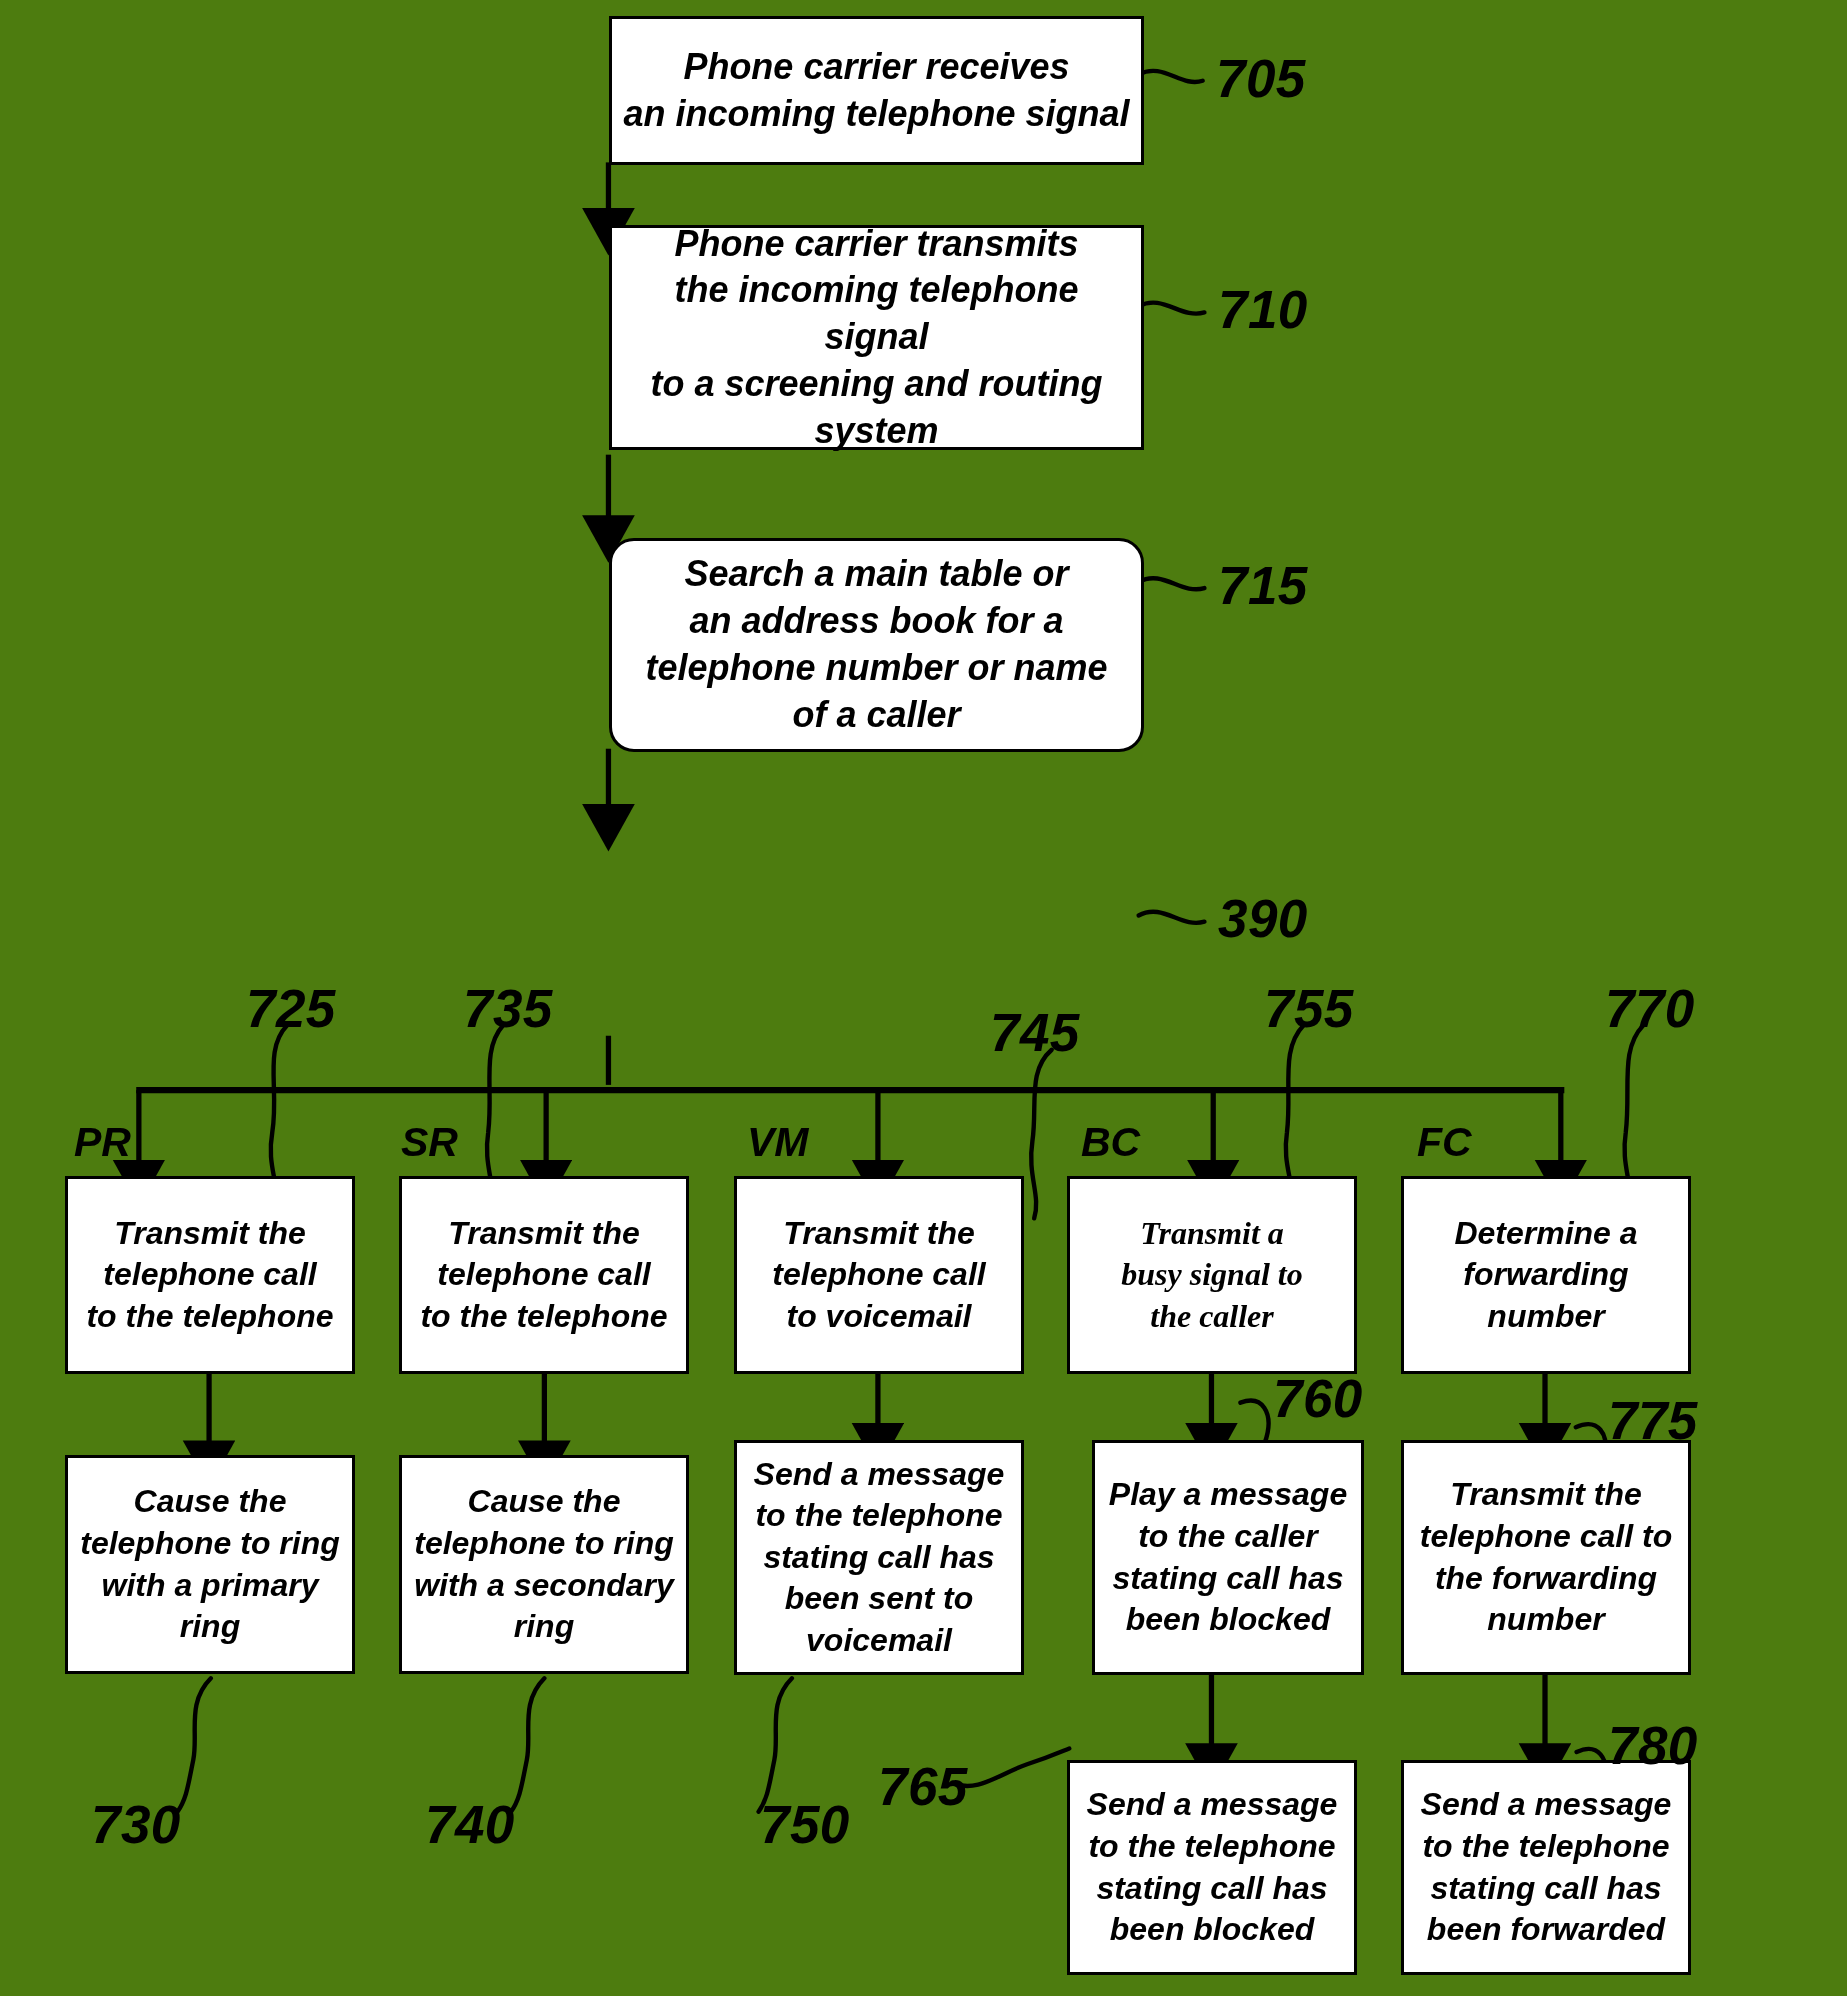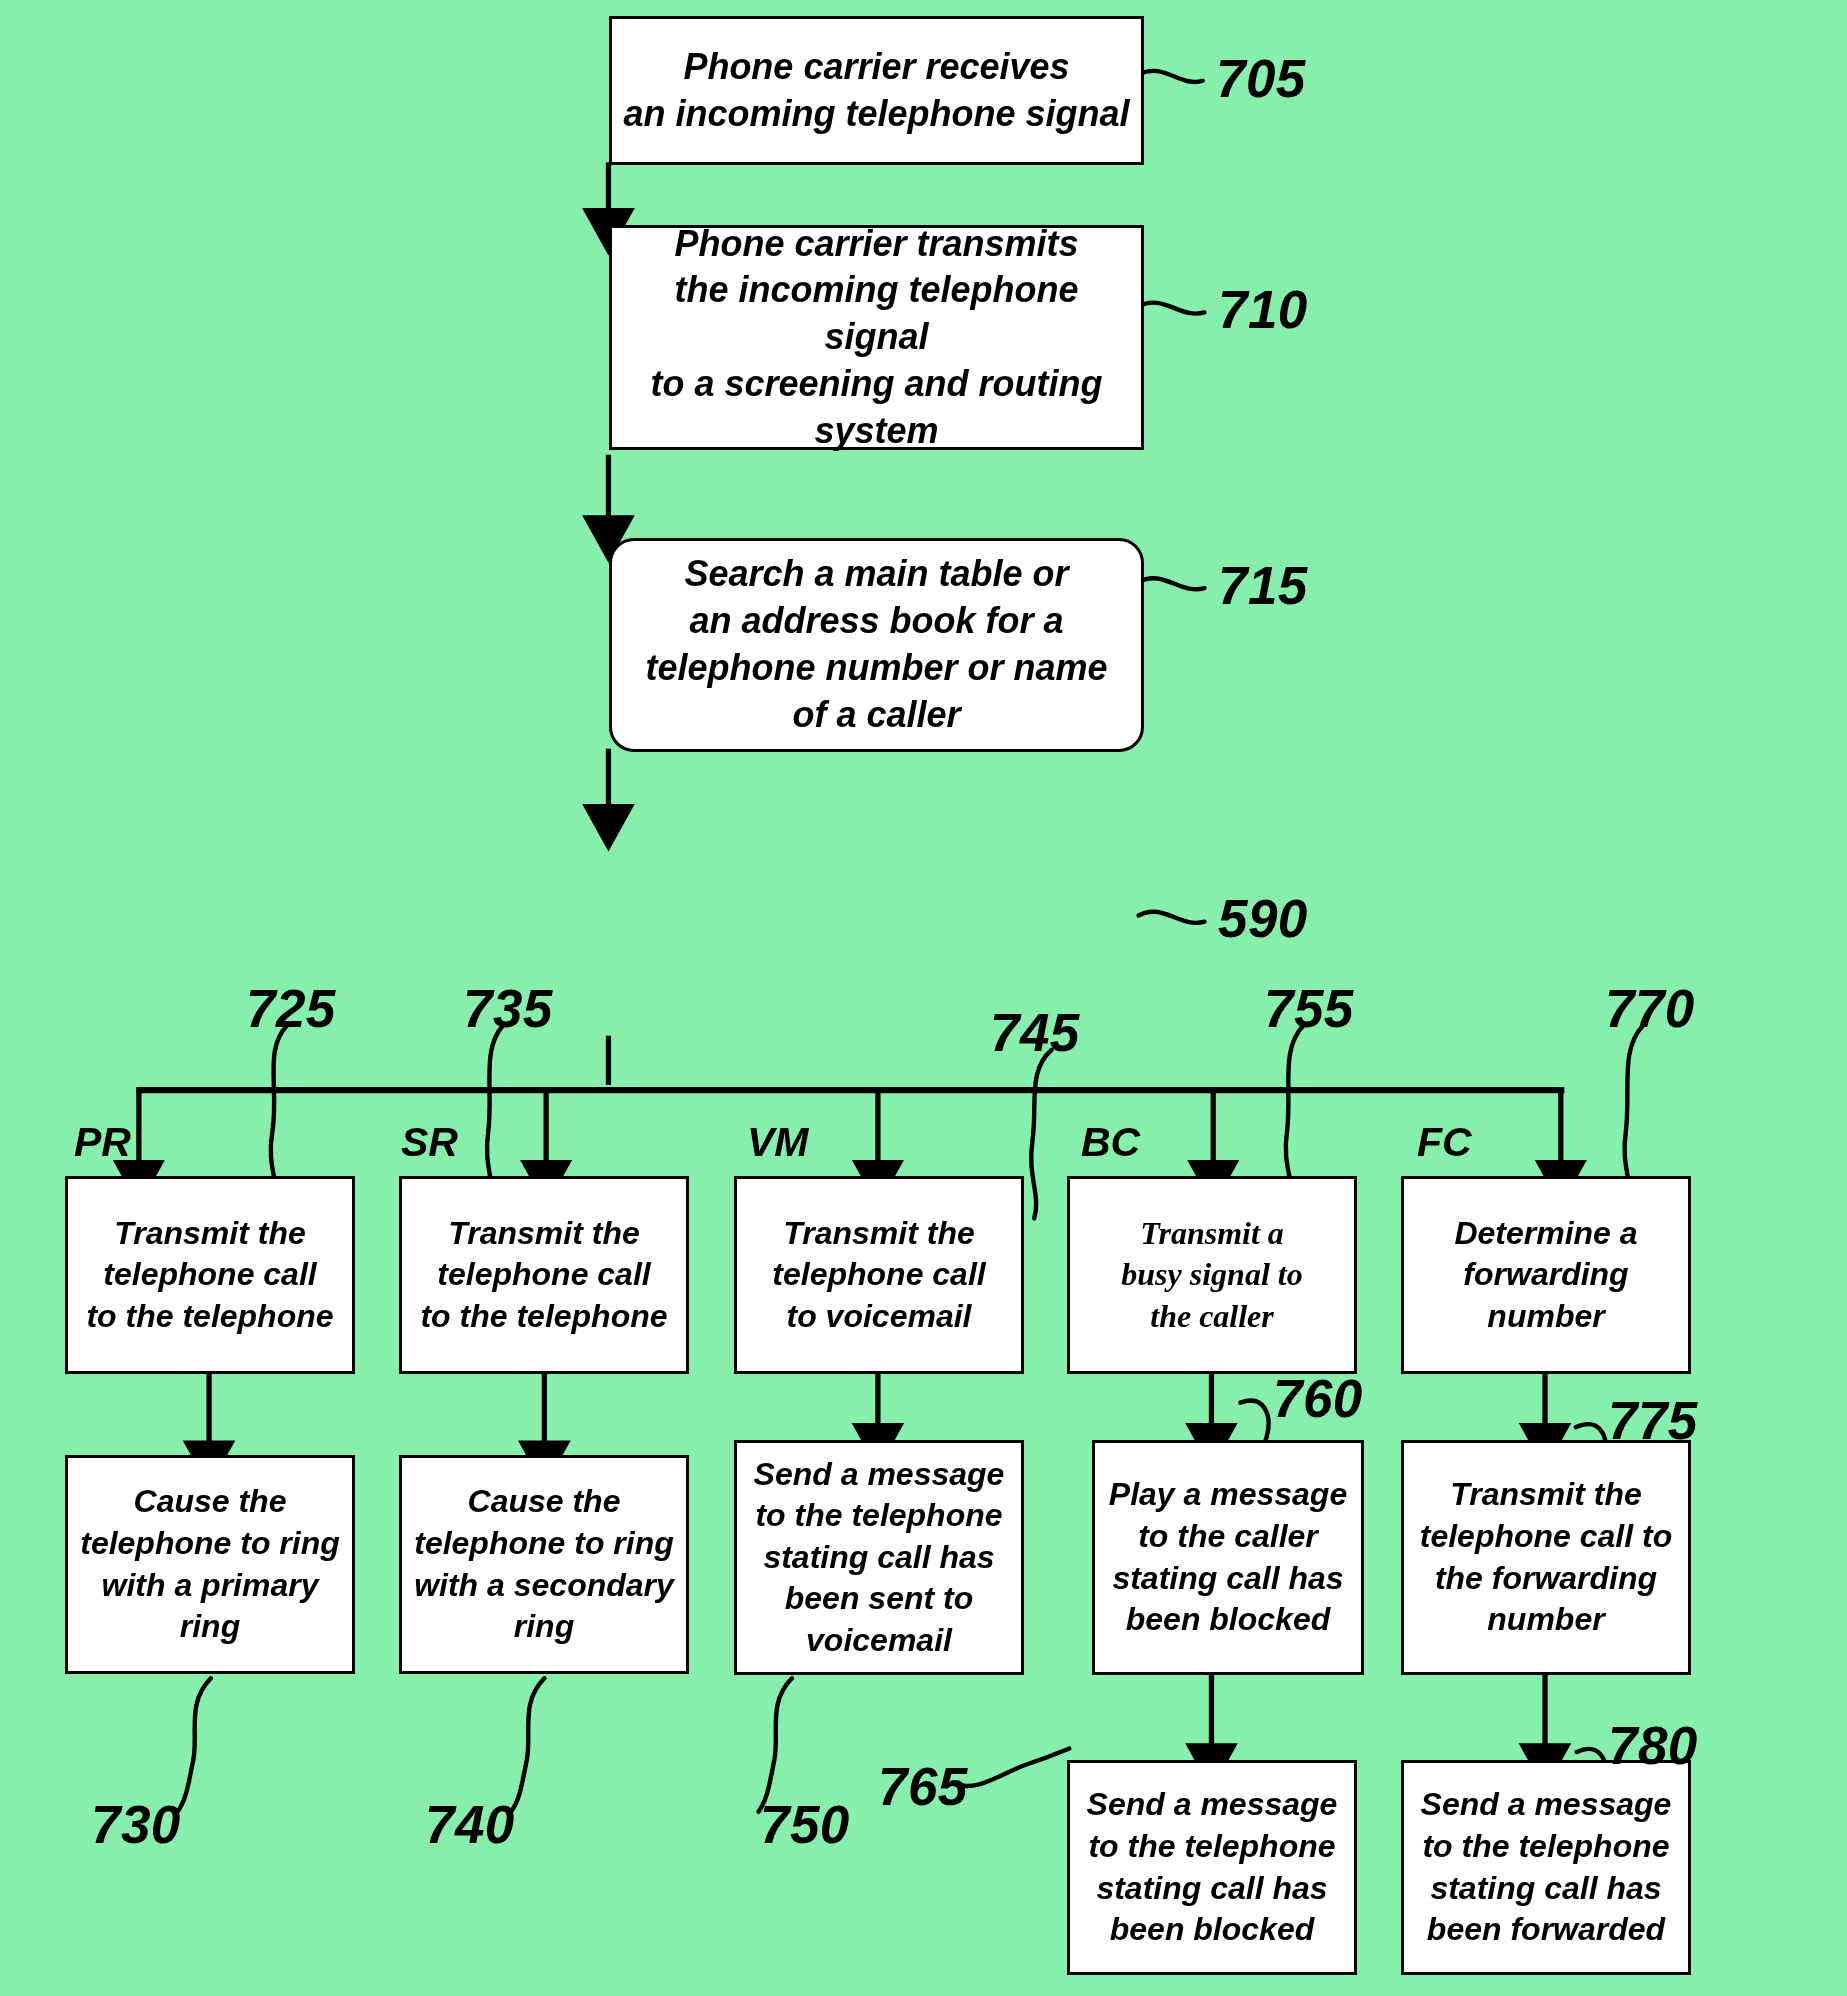--- a/index.html
+++ b/index.html
@@ -4,21 +4,21 @@
 <style>
   html, body {
     margin: 0;
     padding: 0;
     background: #ffffff;
   }
   #page {
     position: relative;
     width: 1848px;
     height: 1996px;
-    background: #86efac;
+    background: #4d7c0f;
     font-family: "Liberation Sans", sans-serif;
     overflow: hidden;
   }
   
   .box {
     position: absolute;
     box-sizing: border-box;
     border: 3.5px solid #000000;
     background: #ffffff;
     display: flex;
@@ -263,21 +263,21 @@
   <div class="refnum" style="left:1216px; top:48px;">
     <span>705</span>
   </div>
   <div class="refnum" style="left:1218px; top:279px;">
     <span>710</span>
   </div>
   <div class="refnum" style="left:1218px; top:555px;">
     <span>715</span>
   </div>
   <div class="refnum" style="left:1218px; top:888px;">
-    <span>590</span>
+    <span>390</span>
   </div>
 
   <div class="refnum" style="left:246px; top:978px;">
     <span>725</span>
   </div>
   <div class="refnum" style="left:463px; top:978px;">
     <span>735</span>
   </div>
   <div class="refnum" style="left:990px; top:1002px;">
     <span>745</span>

